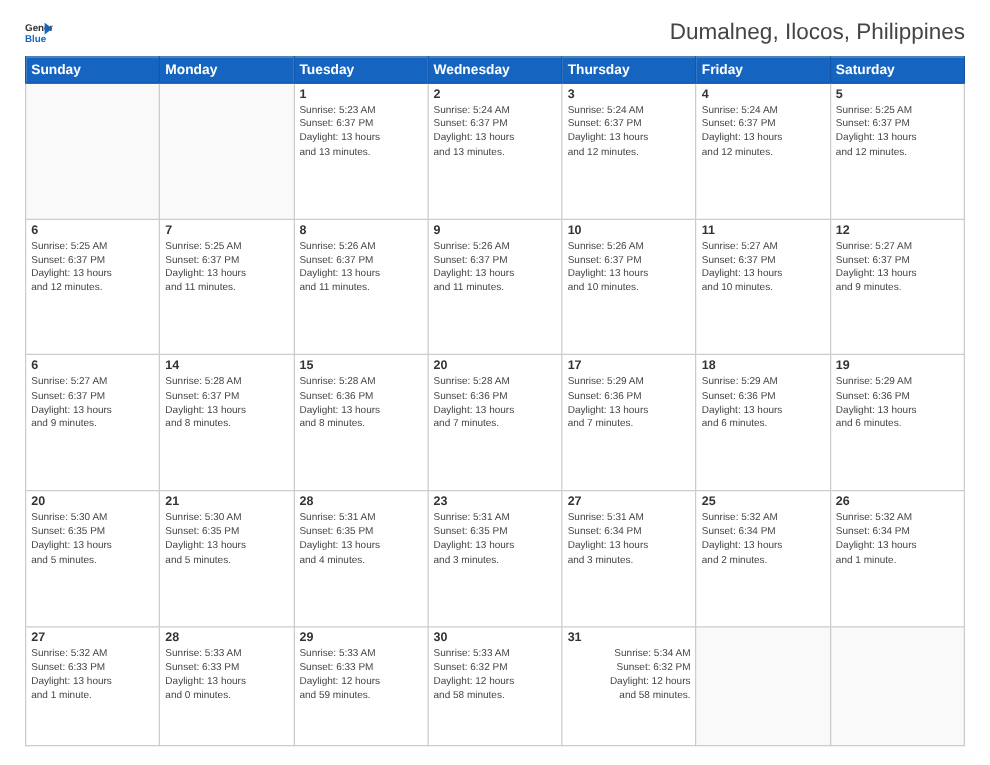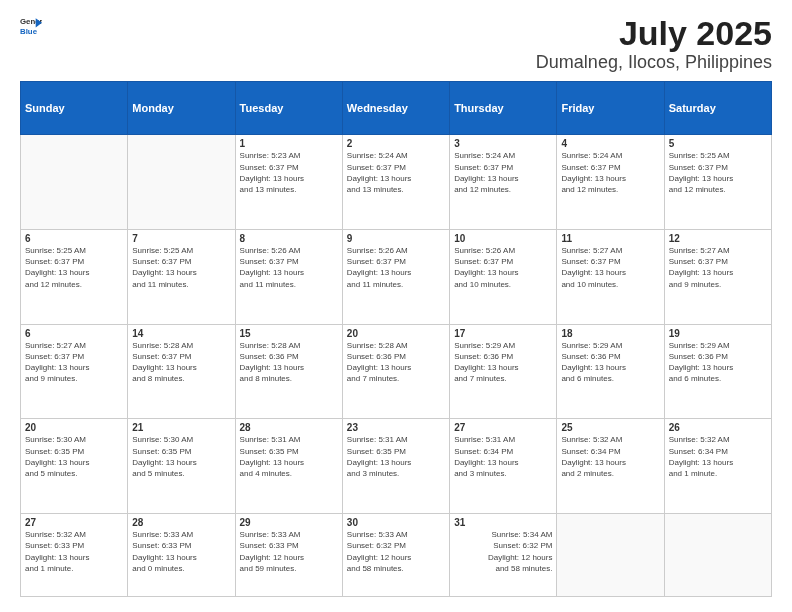--- a/index.html
+++ b/index.html
@@ -50,21 +50,21 @@
       border: 1px solid #ccc;
       border-collapse: collapse;
       width: 100%;
       table-layout: fixed;
     }
     .calendar th {
       background: #1565c0;
       color: #fff;
       font-size: 11px;
       font-weight: bold;
-      padding: 20px 4px;
+      padding: 4px 4px;
       border: 1px solid #1457a8;
       text-align: left;
     }
     .calendar td {
       border: 1px solid #ccc;
       vertical-align: top;
       padding: 3px 4px;
       font-size: 8.5px;
       color: #333;
       height: 80px;
@@ -94,21 +94,20 @@
 <div class="page">
   <div class="header">
     <div class="logo">
       <svg class="logo-icon" viewBox="0 0 28 28">
         <text x="0" y="12" font-size="10" font-weight="bold" fill="#333">General</text>
         <text x="0" y="24" font-size="10" font-weight="bold" fill="#1565c0">Blue</text>
         <polygon points="20,4 28,10 20,16" fill="#1565c0"></polygon>
       </svg>
     </div>
     <div class="title-area">
-      <div class="main-title">July 2025</div>
       <div class="subtitle">Dumalneg, Ilocos, Philippines</div>
     </div>
   </div>
 
   <table class="calendar">
     <thead>
       <tr>
         <th>Sunday</th>
         <th>Monday</th>
         <th>Tuesday</th>

